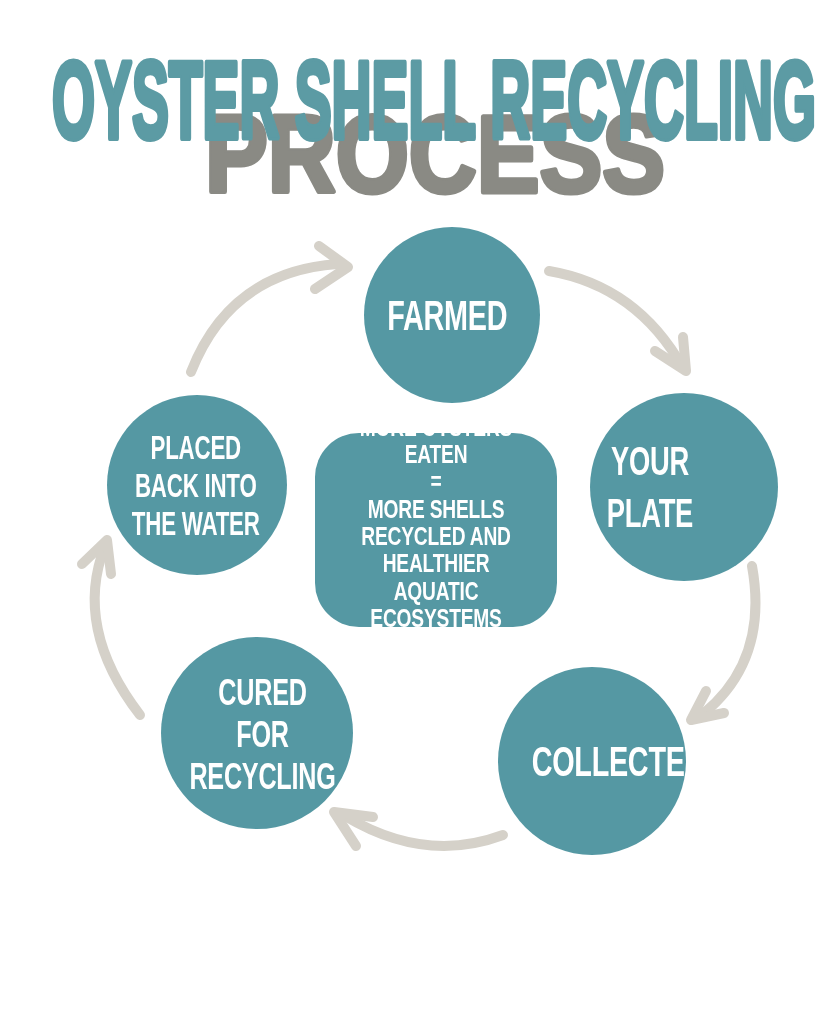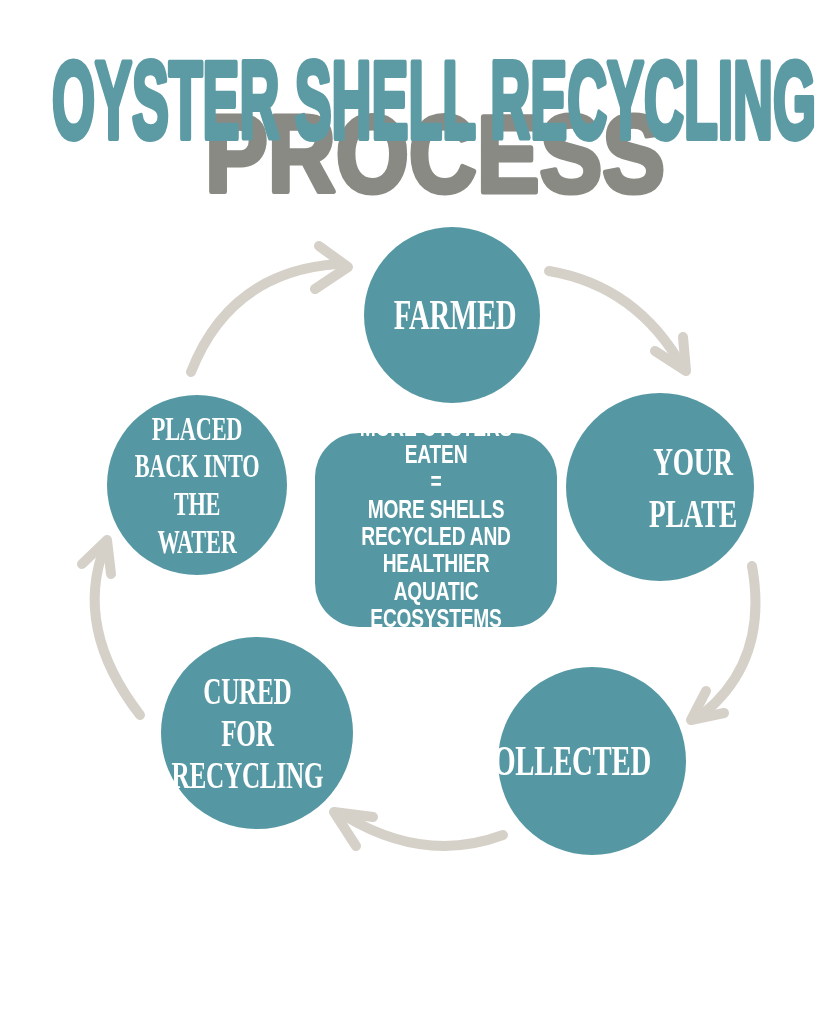--- a/index.html
+++ b/index.html
@@ -20,29 +20,29 @@
   .title-line.t1{fill:var(--title-teal);stroke:var(--title-teal);stroke-width:6;}
   .title-line.t2{fill:var(--title-gray);stroke:var(--title-gray);stroke-width:5;}
 
   
   .arrows{position:absolute;left:0;top:0;pointer-events:none;}
   .arrows path{fill:none;stroke:var(--arrow);stroke-width:10;stroke-linecap:round;stroke-linejoin:round;}
 
   
   .circle{
     position:absolute;border-radius:50%;background:var(--teal);
-    display:flex;align-items:center;justify-content:flex-end;text-align:center;font-family:Liberation Serif, serif;
+    display:flex;align-items:center;justify-content:flex-start;text-align:center;
   }
   .circle-label{
     color:var(--label-white);font-weight:bold;white-space:pre-line;
     letter-spacing:-0.01em;transform:scale(0.72,1.08);transform-origin:center;
   }
   .circle.farmed   {left:339px;top:227px;width:176px;height:176px;}
   .circle.farmed    .circle-label{font-size:40px;line-height:44px;}
-  .circle.plate    {left:541px;top:393px;width:188px;height:188px;}
+  .circle.plate    {left:565px;top:393px;width:188px;height:188px;}
   .circle.plate     .circle-label{font-size:38px;line-height:48px;}
   .circle.collected{left:473px;top:667px;width:188px;height:188px;}
   .circle.collected .circle-label{font-size:40px;line-height:44px;}
   .circle.cured    {left:136px;top:637px;width:192px;height:192px;}
   .circle.cured     .circle-label{font-size:35px;line-height:39px;}
   .circle.placed   {left:82px;top:395px;width:180px;height:180px;}
   .circle.placed    .circle-label{font-size:31px;line-height:35px;}
 
   
   .center-box{

